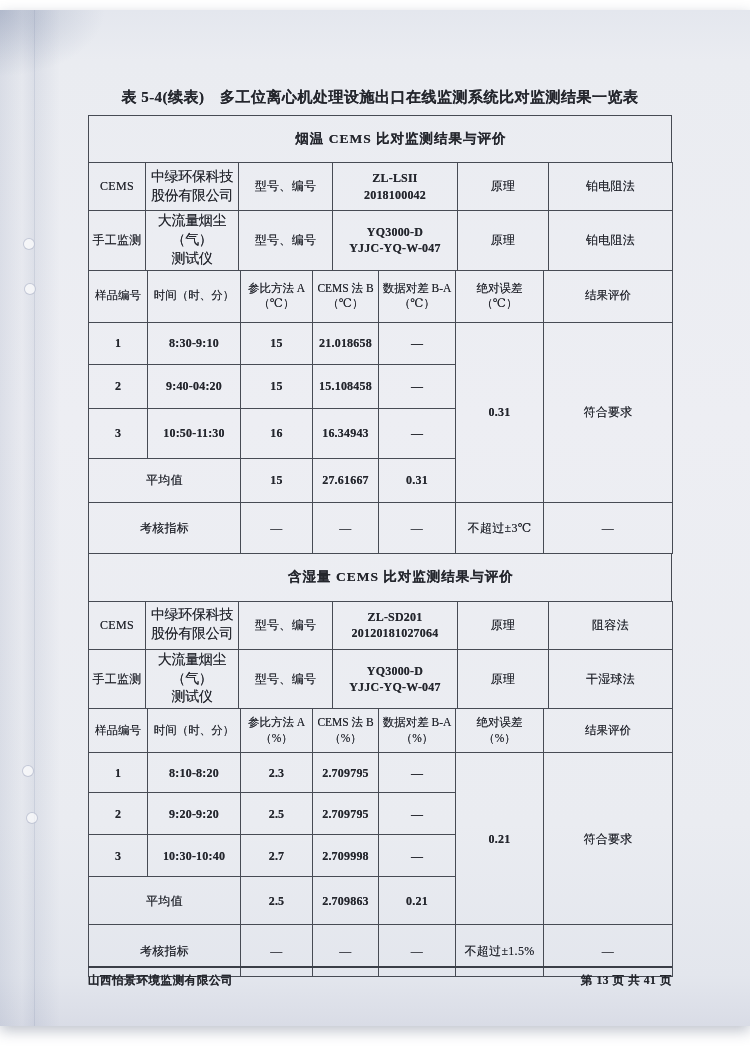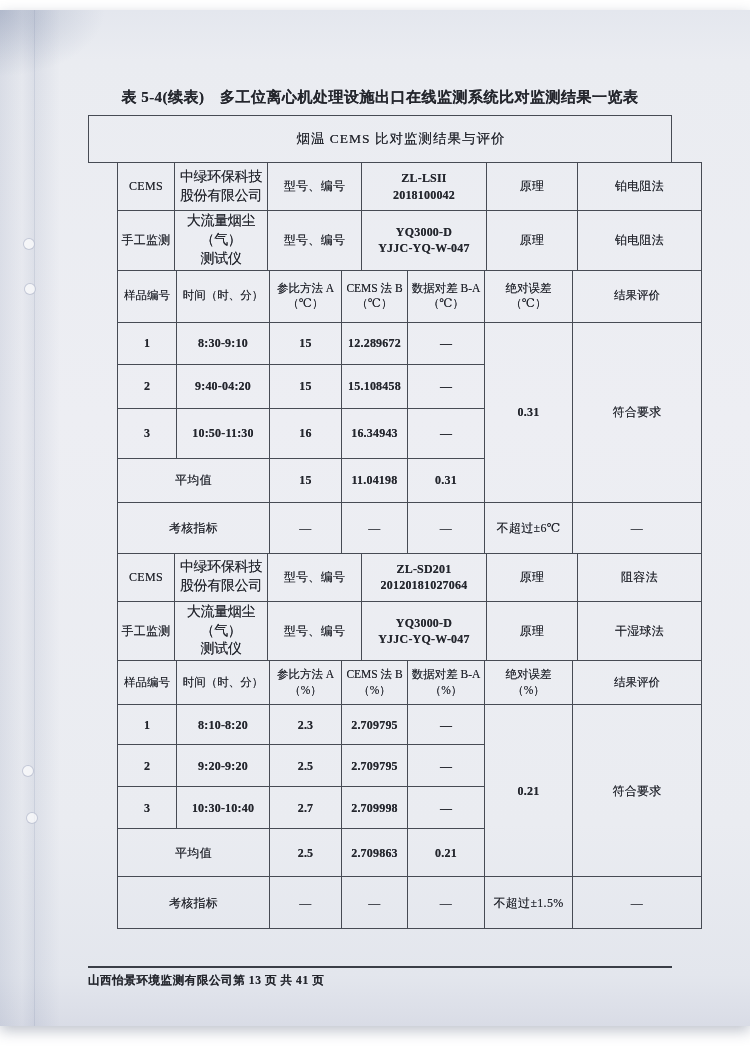--- a/index.html
+++ b/index.html
@@ -20,36 +20,36 @@
   .hole{position:absolute;width:10px;height:10px;border-radius:50%;
     border:1px solid rgba(115,125,160,.38);background:rgba(255,255,255,.65);}
   .title{
     position:absolute;left:88px;top:88px;width:584px;text-align:center;
     font-size:15px;font-weight:bold;letter-spacing:.5px;
     text-shadow:0 0 .5px rgba(36,40,55,.8);
   }
   .doc-table{position:absolute;left:88px;top:115px;width:584px;}
   .sec-hd{
     height:46px;border:1px solid #474b54;display:flex;align-items:center;justify-content:center;
-    font-size:13.5px;font-weight:normal;letter-spacing:1px;text-shadow:0 0 .5px rgba(36,40,55,.75);padding-left:42px;
+    font-size:13.5px;font-weight:bold;letter-spacing:1px;text-shadow:0 0 .5px rgba(36,40,55,.75);padding-left:42px;
   }
   .doc-table > * + *{margin-top:-1px;}
-  table{border-collapse:collapse;table-layout:fixed;width:584px;margin-left:29px;}
+  table{border-collapse:collapse;table-layout:fixed;width:584px;}
   td{
     border:1px solid #474b54;text-align:center;vertical-align:middle;
     font-size:12px;padding:1px 2px;line-height:1.35;letter-spacing:.3px;
     text-shadow:0 0 .5px rgba(36,40,55,.7);
     overflow:hidden;
   }
   td.hd{font-size:11.5px;letter-spacing:0;}
   td.vendor{font-size:14px;letter-spacing:-.3px;}
   td.num{letter-spacing:.2px;font-weight:bold;}
   .footer-line{position:absolute;left:88px;top:966px;width:584px;height:2px;background:#3a3e47;}
   .footer{
-    position:absolute;left:88px;top:973px;width:584px;display:flex;
+    position:absolute;left:88px;top:973px;width:584px;display:flex;justify-content:space-between;
     font-size:11.5px;font-weight:bold;letter-spacing:.6px;text-shadow:0 0 .5px rgba(36,40,55,.7);
   }
 </style>
 </head>
 <body>
 
 <div class="paper"></div>
 <div class="fold-line"></div>
 <div class="hole" style="left:23px;top:238px;"></div>
 <div class="hole" style="left:24px;top:283px;"></div>
@@ -129,21 +129,21 @@
       <td class="hd">
         <div>绝对误差</div>
         <div>（℃）</div>
       </td>
       <td class="hd">结果评价</td>
     </tr>
     <tr style="height:42px">
       <td class="num">1</td>
       <td class="num">8:30-9:10</td>
       <td class="num">15</td>
-      <td class="num">12.289672</td>
+      <td class="num">21.018658</td>
       <td class="num">—</td>
       <td rowspan="4" class="num">0.31</td>
       <td rowspan="4">符合要求</td>
     </tr>
     <tr style="height:44px">
       <td class="num">2</td>
       <td class="num">9:40-04:20</td>
       <td class="num">15</td>
       <td class="num">15.108458</td>
       <td class="num">—</td>
@@ -151,34 +151,35 @@
     <tr style="height:50px">
       <td class="num">3</td>
       <td class="num">10:50-11:30</td>
       <td class="num">16</td>
       <td class="num">16.34943</td>
       <td class="num">—</td>
     </tr>
     <tr style="height:44px">
       <td colspan="2">平均值</td>
       <td class="num">15</td>
-      <td class="num">11.04198</td>
+      <td class="num">27.61667</td>
       <td class="num">0.31</td>
     </tr>
     <tr style="height:51px">
       <td colspan="2">考核指标</td>
       <td>—</td>
       <td>—</td>
       <td>—</td>
-      <td>不超过±6℃</td>
-      <td>—</td>
-    </tr>
-  </tbody>
-    </table>
-
+      <td>不超过±3℃</td>
+      <td>—</td>
+    </tr>
+  </tbody>
+    </table>
+
+  <div class="sec-hd" style="height:47px">含湿量 CEMS 比对监测结果与评价</div>
 
   <table>
     <colgroup>
         <col style="width:57px">
         <col style="width:93px">
         <col style="width:94px">
         <col style="width:125px">
         <col style="width:91px">
         <col style="width:124px">
       </colgroup>

